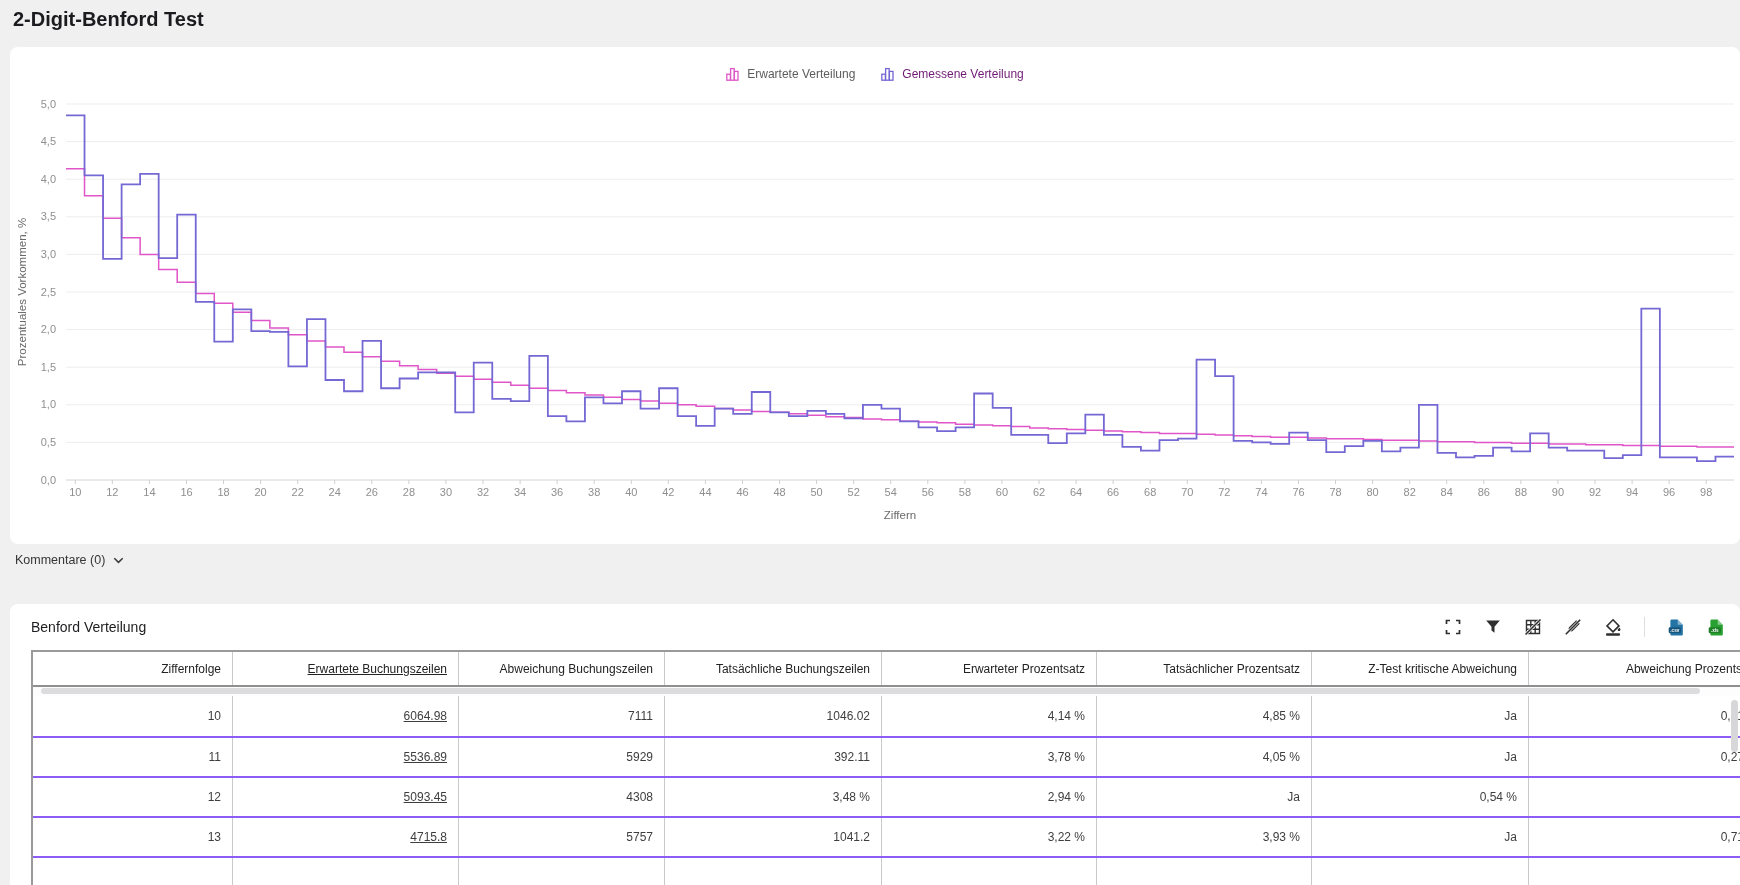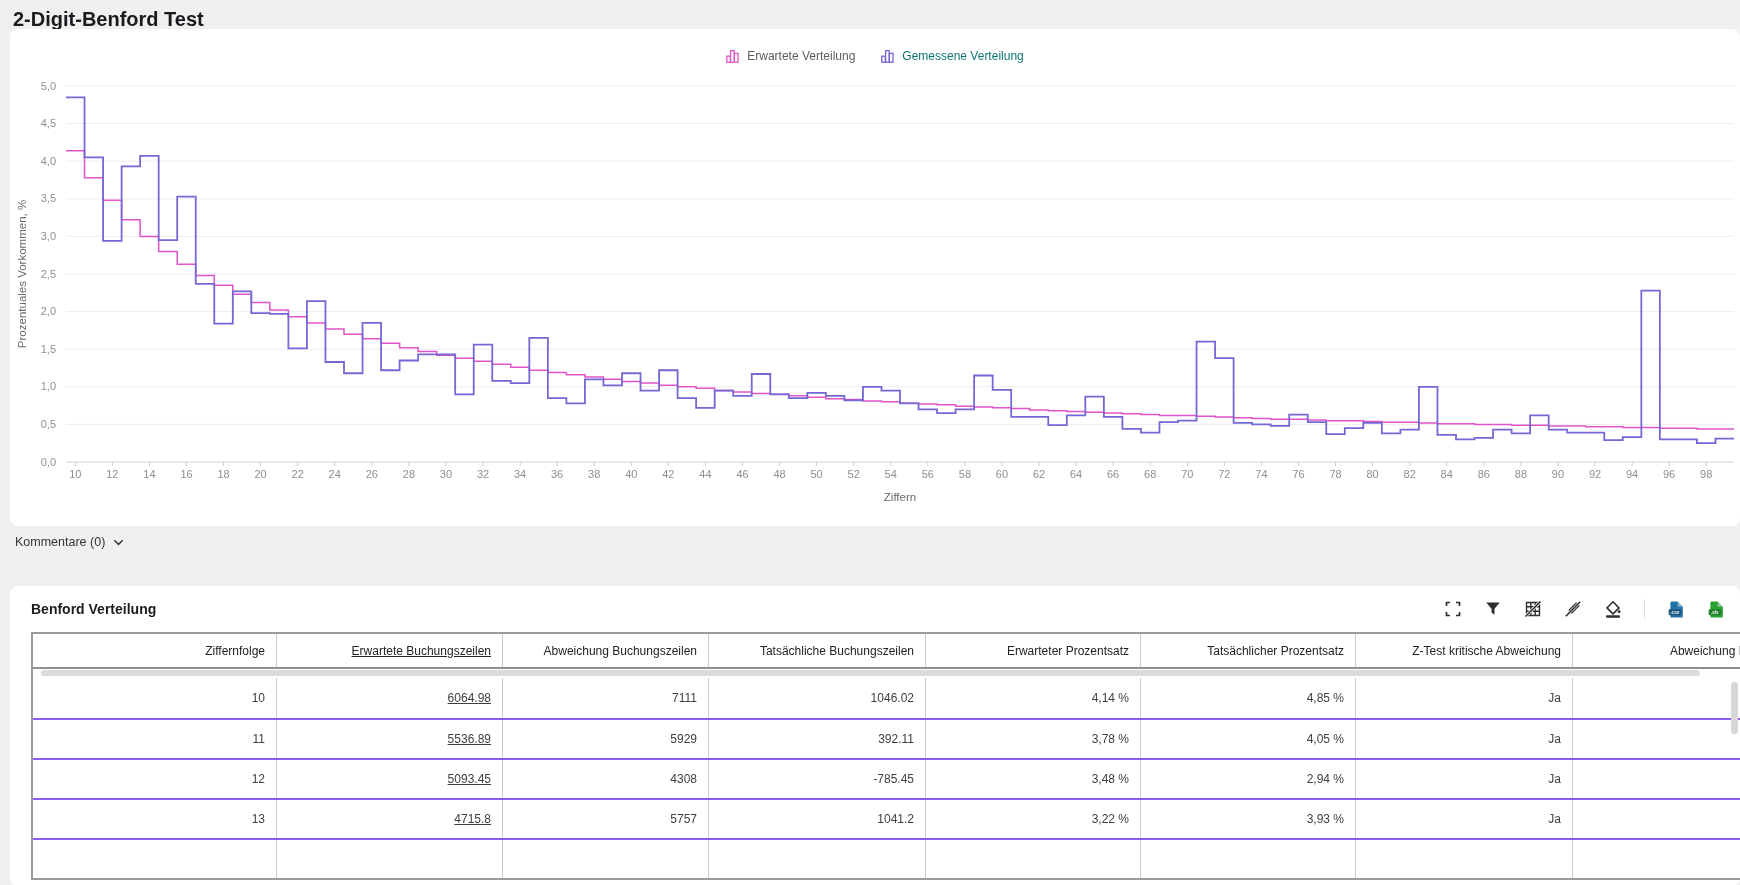--- a/index.html
+++ b/index.html
@@ -3,45 +3,45 @@
 <meta charset="utf-8">
 <style>
   * { box-sizing: border-box; margin: 0; padding: 0; }
   html,body { width: 1740px; height: 885px; overflow: hidden; }
   body { background: #f0f0f1; font-family: "Liberation Sans", "DejaVu Sans", sans-serif; color: #222; }
 
   .page-title { font-size: 20px; line-height: 20px; font-weight: 700; color: #1b1b1f; margin: 9px 0 0 13px; }
 
   .card { background: #fff; border-radius: 8px; margin-left: 10px; width: calc(100% - 10px); }
 
-  .chart-card { height: 497px; position: relative; }
+  .chart-card { margin-top: 18px; height: 497px; position: relative; }
   .legend { display: flex; justify-content: center; align-items: center; gap: 26px; padding-top: 19px; height: 35px; }
   .legend-item { display: flex; align-items: center; gap: 7px; font-size: 12px; color: #5c5c5c; cursor: pointer; }
   .legend-item svg { display: block; }
   #benford-chart { display: block; width: 100%; height: 455px; }
 
   .comments-row { display: flex; align-items: center; gap: 8px; margin: 9px 0 0 15px; font-size: 12.5px; color: #353535; cursor: pointer; width: max-content; }
 
   .table-card { margin-top: 37px; height: 300px; }
   .table-card-header { display: flex; justify-content: space-between; align-items: center; padding: 13px 14px 13px 21px; }
-  .table-title { font-size: 14px; font-weight: 700; color: #1d1d1f; }
+  .table-title { font-size: 14px; font-weight: 400; color: #1d1d1f; }
   .toolbar { display: flex; align-items: center; gap: 20px; }
   .tool-btn { background: none; border: none; width: 20px; height: 20px; display: flex; align-items: center; justify-content: center; cursor: pointer; padding: 0; }
   .tool-divider { width: 1px; height: 20px; background: #dedee1; margin: 0 1px; }
 
   .grid-wrap { position: relative; margin-left: 21px; width: calc(100% - 21px); overflow: hidden;
                border: 2px solid #9a9a9a; border-right: none; }
   .g-row { display: flex; background: #fff; }
   .g-head { height: 35px; border-bottom: 2px solid #8f8f8f; }
   .g-body { height: 40px; border-top: 2px solid #8b5cf6; }
   .g-body:first-of-type { border-top: none; }
   .g-cell { flex: none; display: flex; align-items: center; justify-content: flex-end;
             padding-right: 11px; font-size: 12px; color: #3e3e3e; border-right: 1px solid #c9c9c9; overflow: hidden; white-space: nowrap; }
   .g-head .g-cell { font-weight: 500; color: #232323; }
-  .g-cell:nth-child(1){ width: 244px; } .g-cell:nth-child(2){ width: 226px; text-decoration: underline; }
+  .g-cell:nth-child(1){ width: 200px; } .g-cell:nth-child(2){ width: 226px; text-decoration: underline; }
   .g-cell:nth-child(3){ width: 206px; } .g-cell:nth-child(4){ width: 217px; }
   .g-cell:nth-child(5){ width: 215px; } .g-cell:nth-child(6){ width: 215px; }
   .g-cell:nth-child(7){ width: 217px; } .g-cell:nth-child(8){ width: 240px; border-right: none; }
   .hscroll { position: relative; height: 9px; background: #fdfdfd; }
   .hscroll-thumb { position: absolute; left: 8px; top: 1px; height: 6px; width: calc(100% - 48px);
                    background: #dcdcdf; border-radius: 3px; cursor: pointer; }
   .vscroll-thumb { position: absolute; right: 2px; top: 48px; width: 7px; height: 52px;
                    background: #d7d7da; border-radius: 3.5px; cursor: pointer; z-index: 3; }
 </style>
 </head>
@@ -58,21 +58,21 @@
         <rect x="8.4" y="4.4" width="3.6" height="8.8"></rect>
       </svg>
       <span style="color: rgb(92, 92, 92);">Erwartete Verteilung</span>
     </span>
     <span class="legend-item" style="color: rgb(116, 104, 212);">
       <svg width="14" height="14" viewBox="0 0 14 14" fill="none" stroke="currentColor" stroke-width="1.3">
         <rect x="0.8" y="7.2" width="3.6" height="6"></rect>
         <rect x="4.6" y="1.6" width="3.6" height="11.6"></rect>
         <rect x="8.4" y="4.4" width="3.6" height="8.8"></rect>
       </svg>
-      <span style="color: #0f766e; text-align: right;">Gemessene Verteilung</span>
+      <span style="color: #701a75; text-align: right;">Gemessene Verteilung</span>
     </span>
   </div>
   <svg id="benford-chart" viewBox="0 0 1730 455" preserveAspectRatio="none">
       <line x1="56" y1="398.0" x2="1724" y2="398.0" stroke="#d4d4d8" stroke-width="1"></line>
       <text x="46" y="401.5" font-size="11" fill="#8f8f8f" text-anchor="end">0,0</text>
       <line x1="56" y1="360.4" x2="1724" y2="360.4" stroke="#ededf0" stroke-width="1"></line>
       <text x="46" y="363.9" font-size="11" fill="#8f8f8f" text-anchor="end">0,5</text>
       <line x1="56" y1="322.8" x2="1724" y2="322.8" stroke="#ededf0" stroke-width="1"></line>
       <text x="46" y="326.3" font-size="11" fill="#8f8f8f" text-anchor="end">1,0</text>
       <line x1="56" y1="285.2" x2="1724" y2="285.2" stroke="#ededf0" stroke-width="1"></line>
@@ -282,21 +282,20 @@
           <div class="g-cell">392.11</div>
           <div class="g-cell">3,78 %</div>
           <div class="g-cell">4,05 %</div>
           <div class="g-cell">Ja</div>
           <div class="g-cell">0,27 %</div>
         </div>
         <div class="g-row g-body">
           <div class="g-cell">12</div>
           <div class="g-cell">5093.45</div>
           <div class="g-cell">4308</div>
-          <div class="g-cell">-785.45</div>
           <div class="g-cell">3,48 %</div>
           <div class="g-cell">2,94 %</div>
           <div class="g-cell">Ja</div>
           <div class="g-cell">0,54 %</div>
         </div>
         <div class="g-row g-body">
           <div class="g-cell">13</div>
           <div class="g-cell">4715.8</div>
           <div class="g-cell">5757</div>
           <div class="g-cell">1041.2</div>

